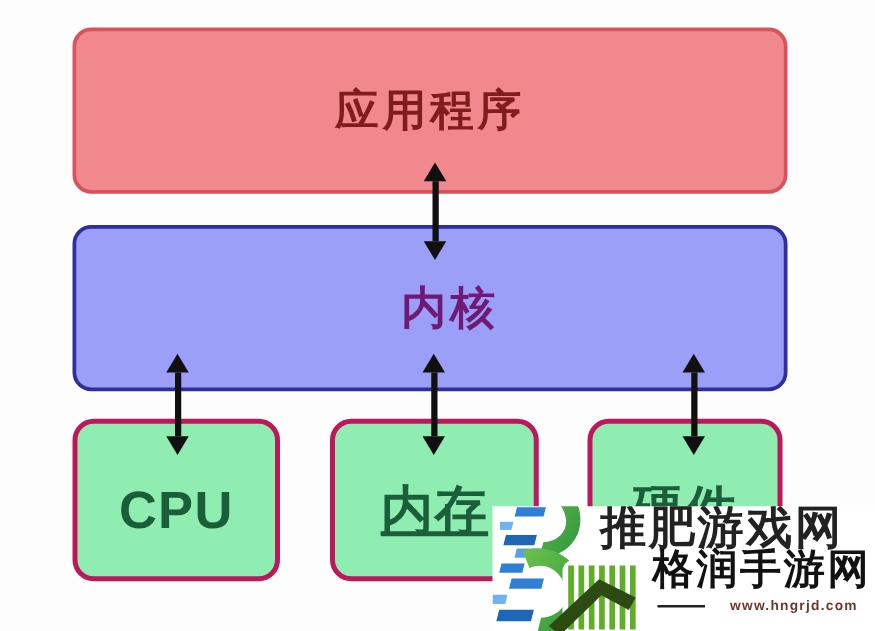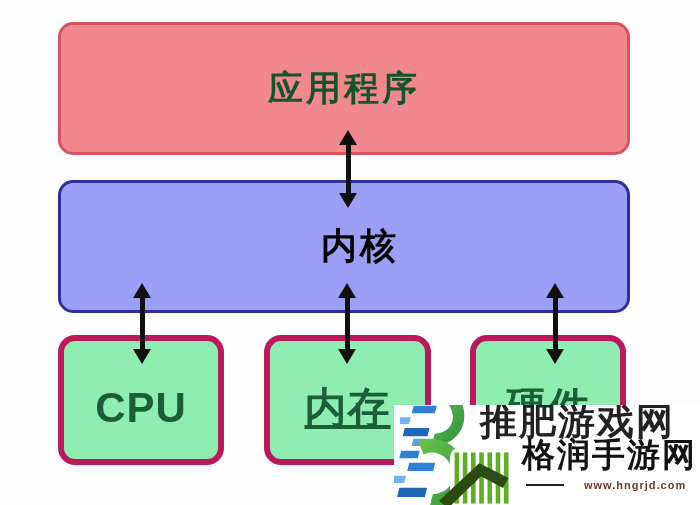--- a/index.html
+++ b/index.html
@@ -8,30 +8,30 @@
     overflow:hidden; font-family:"Liberation Sans", sans-serif;
   }
   .dbox {
     position:absolute; box-sizing:border-box;
     display:flex; align-items:center; justify-content:center;
     font-weight:bold; z-index:1;
   }
   .box-app {
     left:58px; top:22px; width:572px; height:133px;
     background:#F0888E; border:3px solid #D9525C; border-radius:15px;
-    color:#14532d; font-size:35px; letter-spacing:3px;
+    color:#7f1d1d; font-size:35px; letter-spacing:3px;
   }
   .box-kernel {
     left:58px; top:180px; width:572px; height:133px;
     background:#9B9FF7; border:3px solid #2E2E9E; border-radius:15px;
-    color:#000000; font-size:36px; letter-spacing:3px;padding-left:32px;
+    color:#701a75; font-size:36px; letter-spacing:3px;padding-left:32px;
   }
   .box-hw {
     top:335px; height:130px;
-    background:#90EDB2; border:6px solid #be185d; border-radius:17px;
+    background:#90EDB2; border:4px solid #be185d; border-radius:17px;
     color:#1B5E3A; font-size:42px; padding-top:16px; letter-spacing:1px;
   }
   .box-cpu  { left:58px;  width:166px; }
   .box-mem  { left:264px; width:167px;text-decoration:underline; }
   .box-hard { left:470px; width:156px; }
 
   
   .varrow {
     position:absolute; width:18px; display:flex; flex-direction:column;
     align-items:center; z-index:2;

